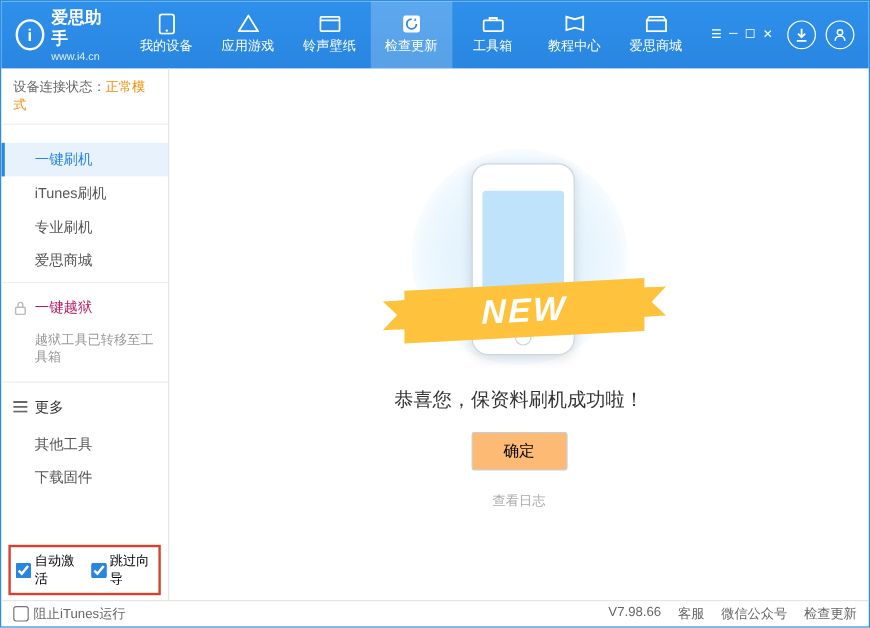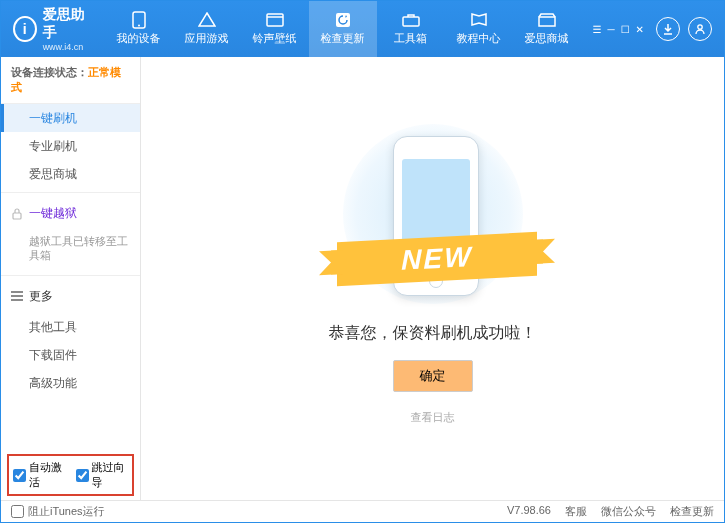--- a/index.html
+++ b/index.html
@@ -12,25 +12,25 @@
 .app-url { font-size: 9px; opacity: 0.85; }
 .nav { display: flex; flex: 1; height: 100%; }
 .nav-item { width: 68px; display: flex; flex-direction: column; align-items: center; justify-content: center; font-size: 11px; cursor: pointer; gap: 3px; }
 .nav-item.active { background: rgba(255,255,255,0.22); }
 .nav-icon { width: 20px; height: 16px; display: flex; align-items: center; justify-content: center; }
 .top-right { display: flex; align-items: center; gap: 12px; padding: 0 12px; }
 .win-controls { display: flex; gap: 6px; font-size: 10px; }
 .circ-btn { width: 24px; height: 24px; border: 1.5px solid #fff; border-radius: 50%; display: flex; align-items: center; justify-content: center; cursor: pointer; }
 .body-wrap { display: flex; height: calc(100% - 56px - 22px); }
 .sidebar { width: 140px; border-right: 1px solid #e5e5e5; display: flex; flex-direction: column; overflow: hidden; }
-.conn-status { padding: 8px 10px; border-bottom: 1px solid #eee; font-size: 11px; color: #666; font-weight: bold; }
+.conn-status { padding: 8px 10px; border-bottom: 1px solid #eee; font-size: 11px; color: #666; }
 .conn-status .ok { color: #ff8a00; }
 .side-section { padding: 8px 10px; display: flex; align-items: center; gap: 6px; color: #333; font-size: 12px; }
 .side-sub { padding-left: 28px; height: 28px; line-height: 28px; font-size: 12px; color: #555; cursor: pointer; }
-.side-sub.active { background: #e8f2fc; color: #2986e0; border-left: 3px solid #2986e0; padding-left: 25px; }
+.side-sub.active { background: #e8f2fc; color: #2986e0; border-left: 3px solid #2986e0; padding-left: 25px; margin-top: 15px; }
 .side-note { font-size: 11px; color: #999; padding: 4px 10px 8px 28px; line-height: 1.3; }
 .side-sep { border-top: 1px solid #eee; margin: 4px 0; }
 .side-bottom { margin-top: auto; }
 .checks { border: 2px solid #d9412f; margin: 4px 6px; padding: 4px 4px; display: flex; gap: 10px; font-size: 11px; }
 .checks label { display: flex; align-items: center; gap: 3px; cursor: pointer; }
 .checks input { accent-color: #2986e0; }
 .main { flex: 1; display: flex; flex-direction: column; align-items: center; justify-content: center; position: relative; }
 .illus { width: 220px; height: 175px; position: relative; margin-bottom: 16px; }
 .halo { position: absolute; width: 180px; height: 180px; border-radius: 50%; background: radial-gradient(circle, #d5ecfb 0%, #edf7fe 60%, #fff 78%); left: 20px; top: -8px; }
 .phone { position: absolute; width: 86px; height: 160px; background: #fff; border-radius: 14px; border: 1px solid #c9d7e2; left: 70px; top: 4px; box-shadow: 0 3px 10px rgba(0,0,0,0.12); }
@@ -147,43 +147,43 @@
   </div>
 </div>
 
 <div class="body-wrap">
   <div class="sidebar">
     <div class="conn-status">
       <span>设备连接状态：</span><span class="ok">正常模式</span>
     </div>
 
     <div class="side-sub active">一键刷机</div>
+    <div class="side-sub">iTunes刷机</div>
     <div class="side-sub">专业刷机</div>
     <div class="side-sub">爱思商城</div>
 
     <div class="side-sep"></div>
-    <div class="side-section" style="color:#6d28d9">
+    <div class="side-section" style="color:#be185d">
       <svg width="12" height="14" viewBox="0 0 12 14">
           <rect x="2" y="6" width="8" height="6" rx="1" fill="none" stroke="#bbb" stroke-width="1.2"></rect>
           <path d="M4 6V4a2 2 0 0 1 4 0v2" fill="none" stroke="#bbb" stroke-width="1.2"></path>
         </svg>
       <span>一键越狱</span>
     </div>
     <div class="side-note">越狱工具已转移至工具箱</div>
 
     <div class="side-sep"></div>
     <div class="side-section">
       <svg width="12" height="10" viewBox="0 0 12 10">
           <path d="M0 1h12M0 5h12M0 9h12" stroke="#666" stroke-width="1.5"></path>
         </svg>
       <span>更多</span>
     </div>
     <div class="side-sub">其他工具</div>
     <div class="side-sub">下载固件</div>
-    <div class="side-sub">高级功能</div>
 
     <div class="side-bottom">
       <div class="checks">
         <label>
             <input type="checkbox" checked="" style="">
             <span>自动激活</span>
           </label>
         <label>
             <input type="checkbox" checked="" style="">
             <span>跳过向导</span>

